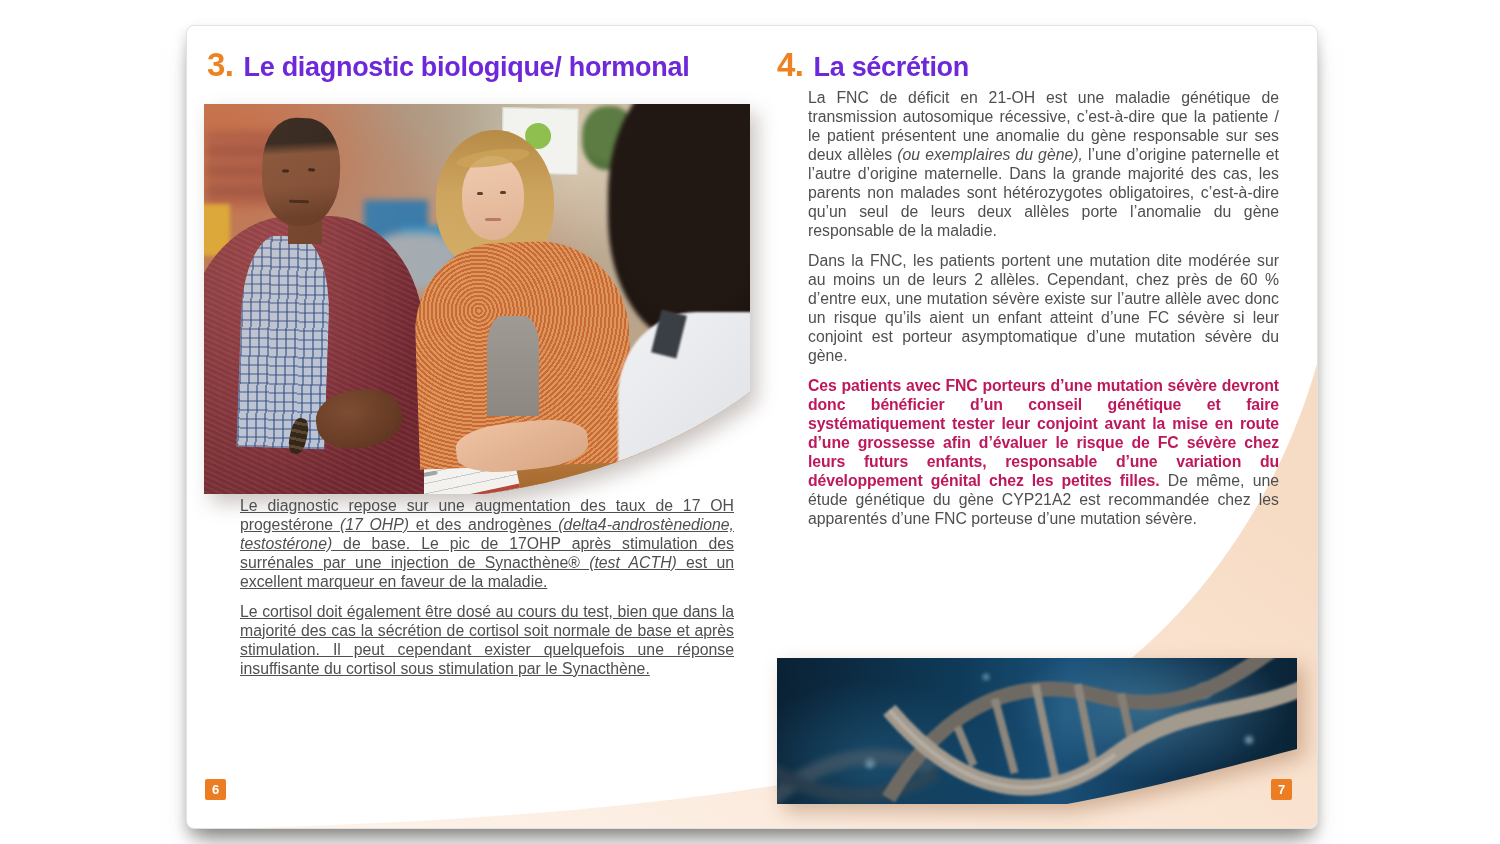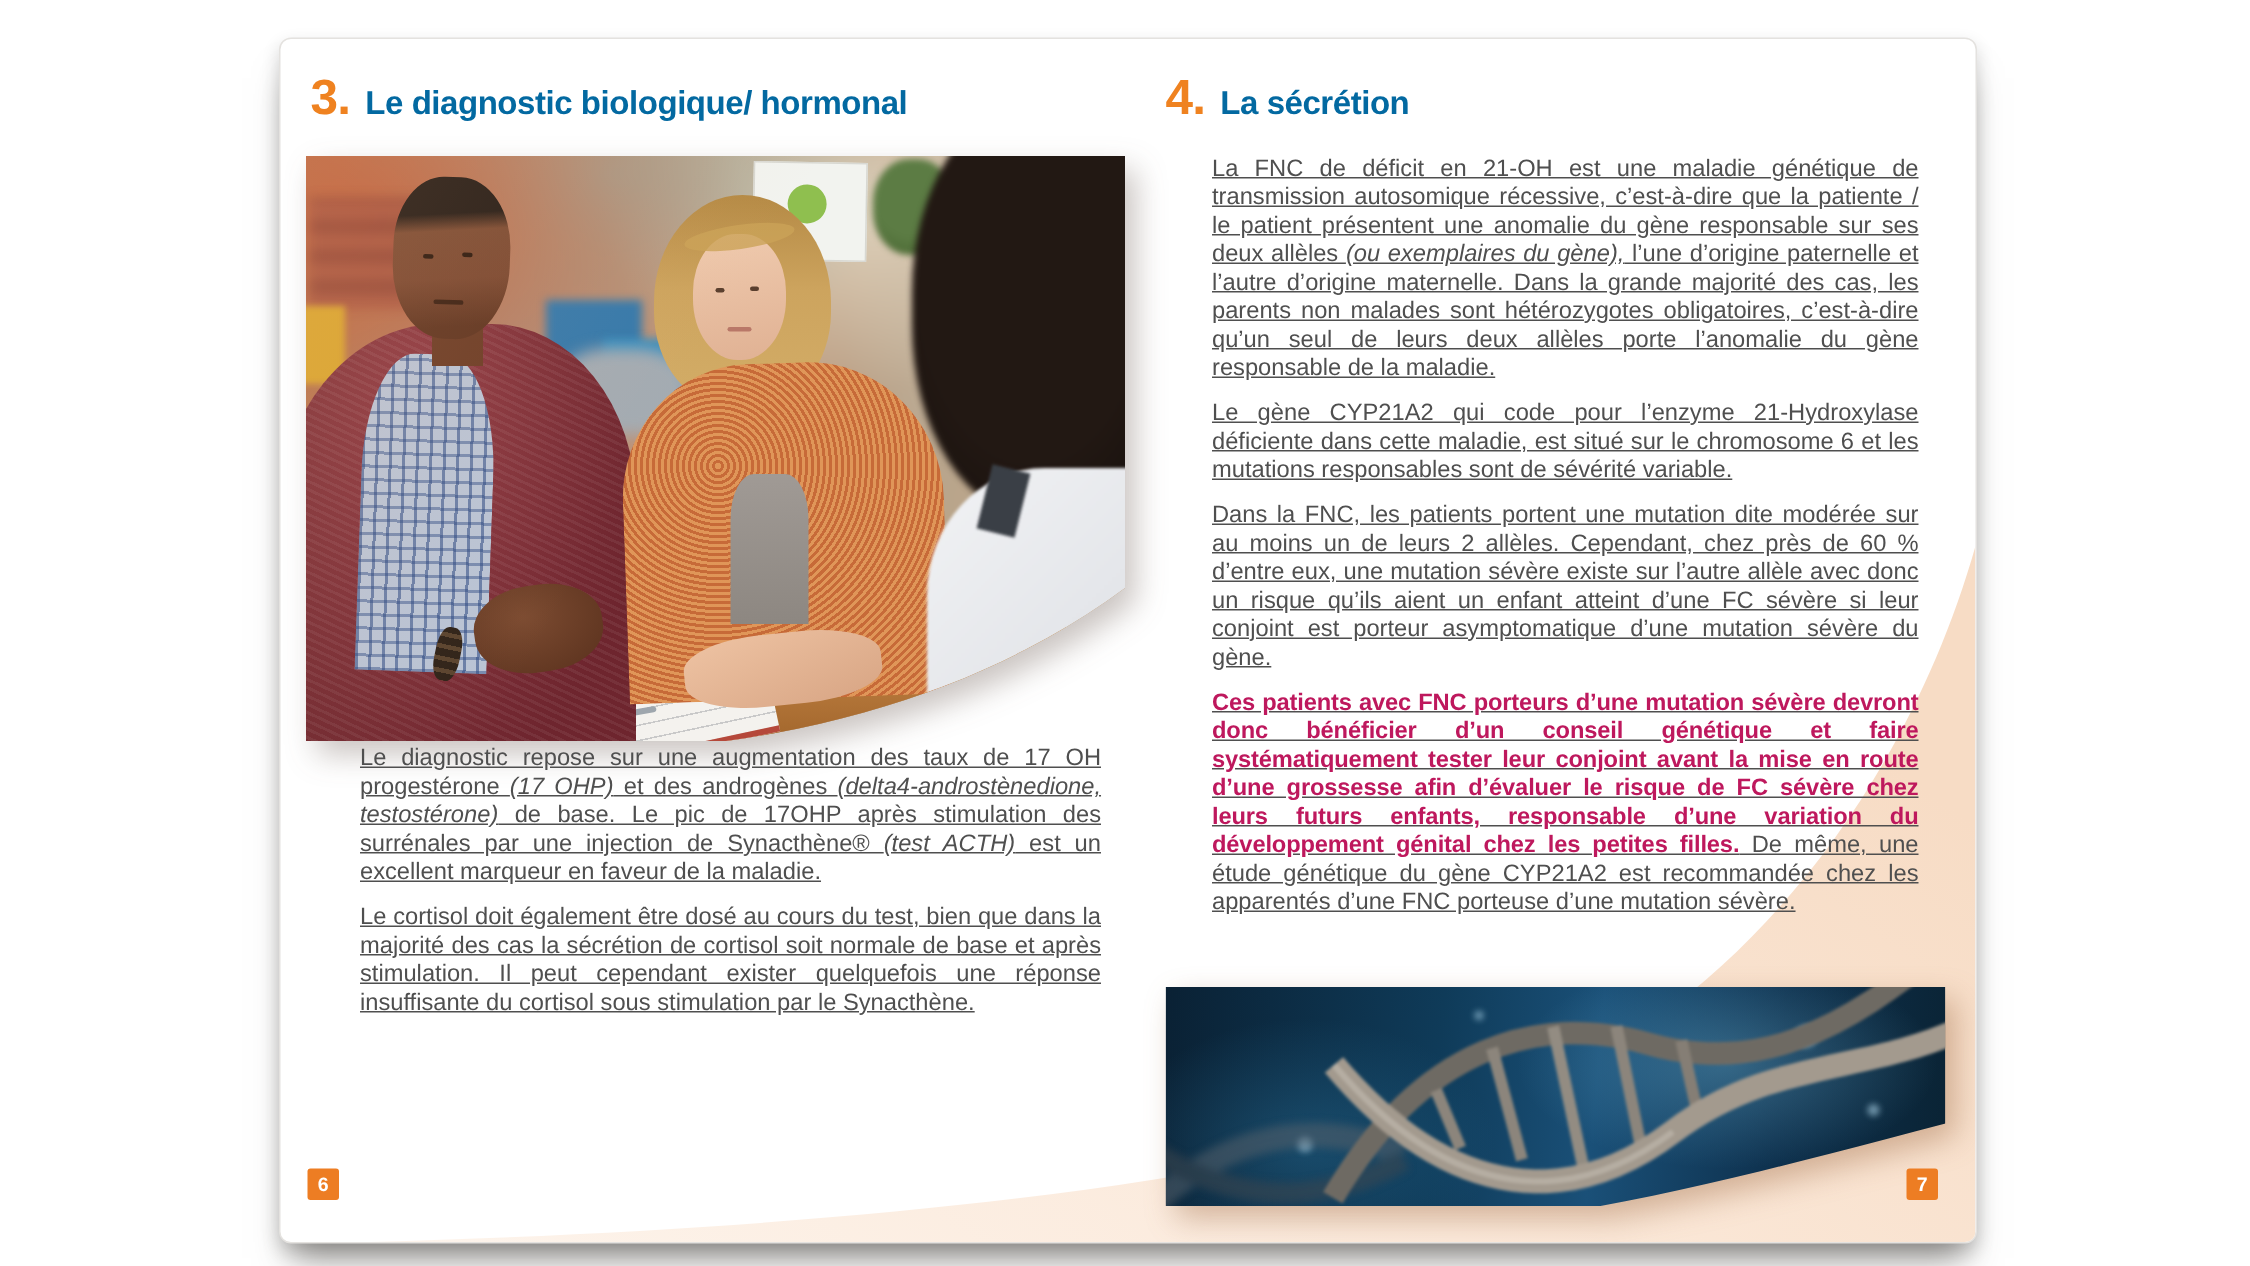--- a/index.html
+++ b/index.html
@@ -12,27 +12,27 @@
     position:absolute;left:186px;top:25px;width:1130px;height:802px;
     background:#ffffff;border:1px solid #e4e2df;border-radius:8px;
     box-shadow:0 5px 12px rgba(0,0,0,.16), 0 18px 22px -8px rgba(70,65,60,.55);
     overflow:hidden;
   }
   
   .swoosh{position:absolute;inset:0;z-index:1;pointer-events:none;}
   
   .heading{position:absolute;z-index:3;display:flex;align-items:baseline;gap:10px;white-space:nowrap;}
   .h-num{font-size:33px;font-weight:700;color:#ef8220;letter-spacing:-.5px;}
-  .h-txt{font-size:22px;font-weight:700;color:#0369a1;letter-spacing:-.3px;}
+  .h-txt{font-size:27px;font-weight:700;color:#6d28d9;letter-spacing:-.3px;}
   .heading-left{left:20px;top:20px;}
   .heading-right{left:590px;top:20px;}
   
   .col{position:absolute;z-index:3;color:#4f4f4f;font-size:15.8px;line-height:19px;text-align:justify;}
   .col-left{left:53px;top:470px;width:494px;text-decoration:underline;}
-  .col-right{left:621px;top:77px;width:471px;text-decoration:underline;}
+  .col-right{left:621px;top:62px;width:471px;}
   .para{margin:0 0 11px 0;}
   .it{font-style:italic;}
   .bd{font-weight:700;color:#be185d;letter-spacing:-.1px;}
   
   .badge{position:absolute;z-index:6;width:21px;height:21px;background:#ed7d23;border-radius:2px;
          color:#fff;font-size:13px;font-weight:700;display:flex;align-items:center;justify-content:center;}
   .badge-left{left:18px;top:753px;}
   .badge-right{left:1084px;top:753px;}
   
   .photo-wrap{position:absolute;left:17px;top:78px;z-index:2;
@@ -196,21 +196,20 @@
 
   <div class="badge badge-left">6</div>
 
   <div class="heading heading-right">
     <span class="h-num">4.</span>
     <span class="h-txt">La sécrétion</span>
   </div>
 
   <div class="col col-right">
       <p class="para"><span>La FNC de déficit en 21-OH est une maladie génétique de transmission autosomique récessive, c’est-à-dire que la patiente / le patient présentent une anomalie du gène responsable sur ses deux allèles </span><span class="it">(ou exemplaires du gène),</span><span> l’une d’origine paternelle et l’autre d’origine maternelle. Dans la grande majorité des cas, les parents non malades sont hétérozygotes obligatoires, c’est-à-dire qu’un seul de leurs deux allèles porte l’anomalie du gène responsable de la maladie.</span></p>
-      <p class="para"><span>Le gène CYP21A2 qui code pour l’enzyme 21-Hydroxylase déficiente dans cette maladie, est situé sur le chromosome 6 et les mutations responsables sont de sévérité variable.</span></p>
       <p class="para"><span>Dans la FNC, les patients portent une mutation dite modérée sur au moins un de leurs 2 allèles. Cependant, chez près de 60 % d’entre eux, une mutation sévère existe sur l’autre allèle avec donc un risque qu’ils aient un enfant atteint d’une FC sévère si leur conjoint est porteur asymptomatique d’une mutation sévère du gène.</span></p>
       <p class="para"><span class="bd">Ces patients avec FNC porteurs d’une mutation sévère devront donc bénéficier d’un conseil génétique et faire systématiquement tester leur conjoint avant la mise en route d’une grossesse afin d’évaluer le risque de FC sévère chez leurs futurs enfants, responsable d’une variation du développement génital chez les petites filles.</span><span> De même, une étude génétique du gène CYP21A2 est recommandée chez les apparentés d’une FNC porteuse d’une mutation sévère.</span></p>
     </div>
 
   <div class="dna-wrap">
     <div class="dna">
       <div class="dna-glow"></div>
       <div class="bokeh bk1"></div>
       <div class="bokeh bk2"></div>
       <div class="bokeh bk3"></div>

